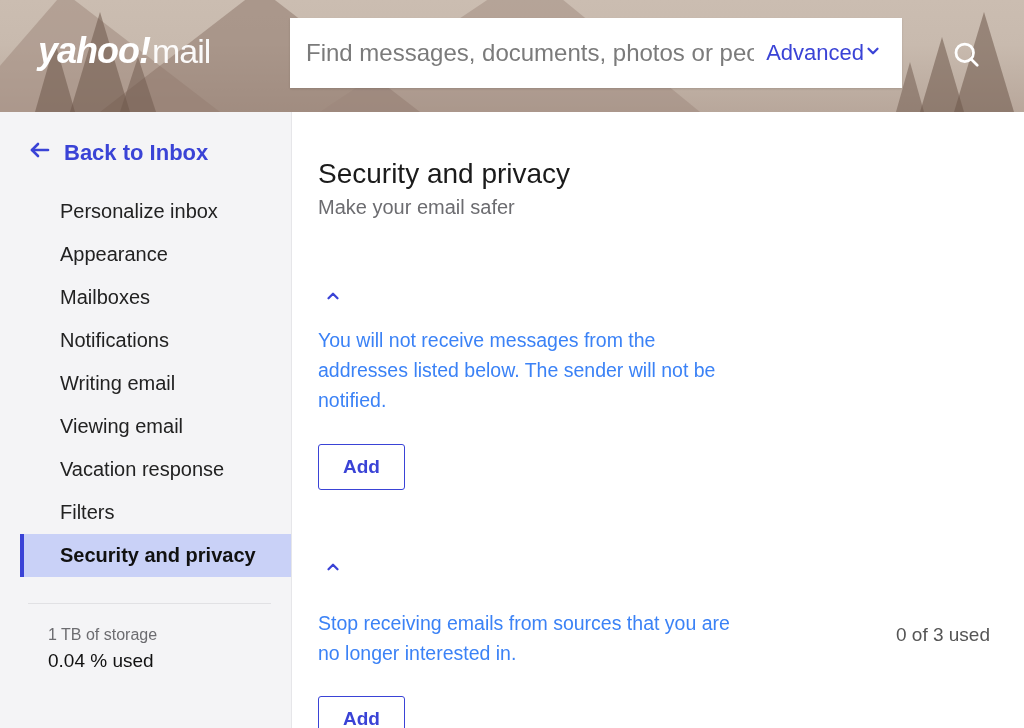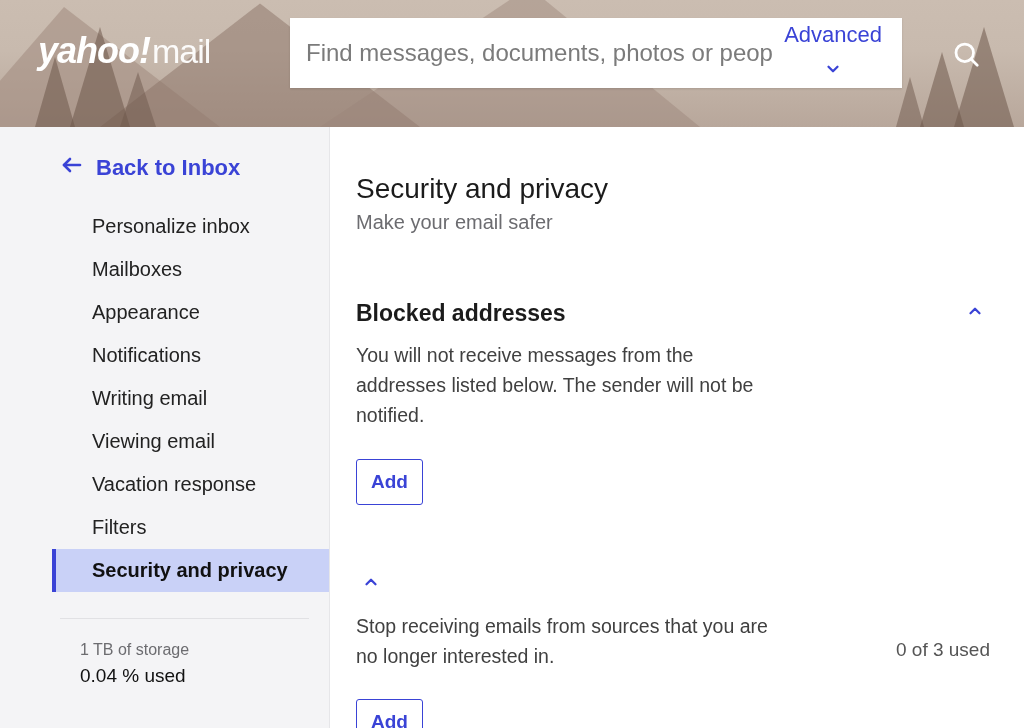--- a/index.html
+++ b/index.html
@@ -1,21 +1,21 @@
 <!DOCTYPE html>
 <html><head>
 <meta charset="utf-8">
 <style>
   * { box-sizing: border-box; margin: 0; padding: 0; }
   html, body { width: 1024px; height: 728px; overflow: hidden; font-family: "Segoe UI", "Helvetica Neue", Arial, sans-serif; background: #fff; }
 
   .header {
     position: relative;
     width: 100%;
-    height: 127px;
+    height: 112px;
     background: linear-gradient(to bottom, #cbbdb1 0%, #c8baae 40%, #b8a79b 100%);
     overflow: hidden;
   }
   
   .mountain { position: absolute; bottom: 0; }
   .m1 { left: -40px; width: 260px; height: 120px; background: #a48e82; clip-path: polygon(0 100%, 40% 0, 100% 100%); opacity: .6;}
   .m2 { left: 100px; width: 320px; height: 130px; background: #8a7266; clip-path: polygon(0 100%, 50% 5%, 100% 100%); opacity: .5;}
   .m3 { left: 320px; width: 380px; height: 140px; background: #9b8579; clip-path: polygon(0 100%, 55% 0, 100% 100%); opacity: .45;}
   .tree { position: absolute; bottom: 0; width: 0; height: 0; border-style: solid; border-color: transparent transparent #6e574b transparent; }
   .t1 { left: 35px; border-width: 0 20px 70px 20px; opacity:.55;}
@@ -35,36 +35,35 @@
   .searchbar {
     position: absolute; left: 290px; top: 18px; width: 612px; height: 70px;
     background: #fff; display: flex; align-items: center; padding: 0 16px;
     box-shadow: 0 1px 2px rgba(0,0,0,.12);
   }
   .searchbar input {
     flex: 1; border: none; outline: none; font-size: 24px; color: #333;
     height: 100%; background: transparent;
   }
   .searchbar input::placeholder { color: #7b7b7b; }
-  .adv { color: #3a43d6; font-size: 22px; display: flex; align-items: center; gap: 10px; cursor: pointer; padding: 0 4px 0 12px; flex-direction: column; }
+  .adv { color: #3a43d6; font-size: 22px; display: flex; align-items: center; cursor: pointer; padding: 0 4px 0 12px; }
   .adv svg { width: 18px; height: 18px; }
 
   .search-icon {
     position: absolute; right: 40px; top: 38px; width: 36px; height: 36px;
     display: flex; align-items: center; justify-content: center; cursor: pointer;
   }
   .search-icon svg { width: 30px; height: 30px; stroke: #fff; }
 
   .body { display: flex; height: calc(728px - 112px); width: 100%; }
 
   .sidebar {
-    width: 330px; height: 100%; background: #f4f4f6; position: relative;
+    width: 292px; height: 100%; background: #f4f4f6; position: relative;
     border-right: 1px solid #e6e6e9; overflow-y: auto;
     scrollbar-width: thin;
-    padding-left: 32px;
   }
   .sidebar::-webkit-scrollbar { width: 10px; }
   .sidebar::-webkit-scrollbar-thumb { background: #c8c8cc; border-radius: 5px; }
 
   .back {
     display: flex; align-items: center; gap: 12px; color: #3a43d6;
     font-size: 22px; font-weight: 600; padding: 26px 10px 22px 28px; cursor: pointer;
   }
   .back svg { width: 24px; height: 24px; stroke: #3a43d6; }
 
@@ -88,31 +87,31 @@
   }
   .main::-webkit-scrollbar { width: 10px; }
   .main::-webkit-scrollbar-thumb { background: #c8c8cc; border-radius: 5px; }
 
   .page-title { font-size: 28px; color: #1b1b1b; font-weight: 500; }
   .page-sub   { font-size: 20px; color: #6c6c70; margin-top: 6px; }
 
   .section { margin-top: 62px; }
   .section-head { display: flex; align-items: center; justify-content: space-between; }
   .section-title { font-size: 23px; font-weight: 700; color: #1b1b1b; display: flex; align-items: center; gap: 10px;}
-  .section-desc { font-size: 19.5px; color: #404040; margin-top: 10px; line-height: 1.55; max-width: 430px;}
+  .section-desc { font-size: 19.5px; color: #3b82f6; margin-top: 10px; line-height: 1.55; max-width: 430px;}
   .chev { color: #3a43d6; cursor: pointer; padding: 6px; }
   .chev svg { width: 18px; height: 18px; stroke: #3a43d6; }
 
   .pill { font-size: 19px; color: #555; white-space: nowrap; margin-top: 28px; }
 
   .section-body-row { display: flex; justify-content: space-between; align-items: flex-start; gap: 30px; margin-top:10px;}
 
   .add-btn {
     margin-top: 28px; border: 1.5px solid #3a43d6; color: #3a43d6; background: #fff;
-    font-size: 19px; font-weight: 600; padding: 11px 14px; cursor: pointer; border-radius: 3px;
+    font-size: 19px; font-weight: 600; padding: 11px 24px; cursor: pointer; border-radius: 3px;
   }
 
   .yplus {
     display: inline-flex; align-items: center; justify-content: center;
     width: 22px; height: 22px; border-radius: 50%; background: #7e22ce;
     color: #fff; font-size: 12px; font-weight: 800;
   }
 </style>
 </head>
 <body>
@@ -162,22 +161,22 @@
         <svg viewBox="0 0 24 24" fill="none" stroke-width="2.6" stroke-linecap="round" stroke-linejoin="round">
             <line x1="20" y1="12" x2="4" y2="12"></line>
             <polyline points="10 18 4 12 10 6"></polyline>
           </svg>
       </span>
       <span>Back to Inbox</span>
     </div>
 
     <ul class="nav">
       <li><span>Personalize inbox</span></li>
+      <li><span>Appearance</span></li>
       <li><span>Mailboxes</span></li>
-      <li><span>Appearance</span></li>
       <li><span>Notifications</span></li>
       <li><span>Writing email</span></li>
       <li><span>Viewing email</span></li>
       <li><span>Vacation response</span></li>
       <li><span>Filters</span></li>
       <li class="active"><span>Security and privacy</span></li>
     </ul>
 
     <div class="divider"></div>
 
@@ -186,23 +185,20 @@
       <div class="line2">0.04 % used</div>
     </div>
   </div>
 
   <div class="main">
     <div class="page-title">Security and privacy</div>
     <div class="page-sub">Make your email safer</div>
 
     <div class="section">
       <div class="section-head">
-        <div class="section-title">
-          <span>Blocked addresses</span>
-        </div>
         <div class="chev">
           <span>
             <svg viewBox="0 0 24 24" fill="none" stroke-width="3" stroke-linecap="round" stroke-linejoin="round">
                 <polyline points="6 15 12 9 18 15"></polyline>
               </svg>
           </span>
         </div>
       </div>
       <div class="section-desc">You will not receive messages from the addresses listed below. The sender will not be notified.</div>
       <button class="add-btn">Add</button>
@@ -212,21 +208,21 @@
       <div class="section-head">
         <div class="chev">
           <span>
             <svg viewBox="0 0 24 24" fill="none" stroke-width="3" stroke-linecap="round" stroke-linejoin="round">
                 <polyline points="6 15 12 9 18 15"></polyline>
               </svg>
           </span>
         </div>
       </div>
       <div class="section-body-row">
-        <div class="section-desc" style="margin-top:0">Stop receiving emails from sources that you are no longer interested in.</div>
+        <div class="section-desc" style="margin-top:12px">Stop receiving emails from sources that you are no longer interested in.</div>
         <div class="pill">0 of 3 used</div>
       </div>
       <button class="add-btn">Add</button>
     </div>
 
   </div>
 
 </div>
 
 </body></html>

